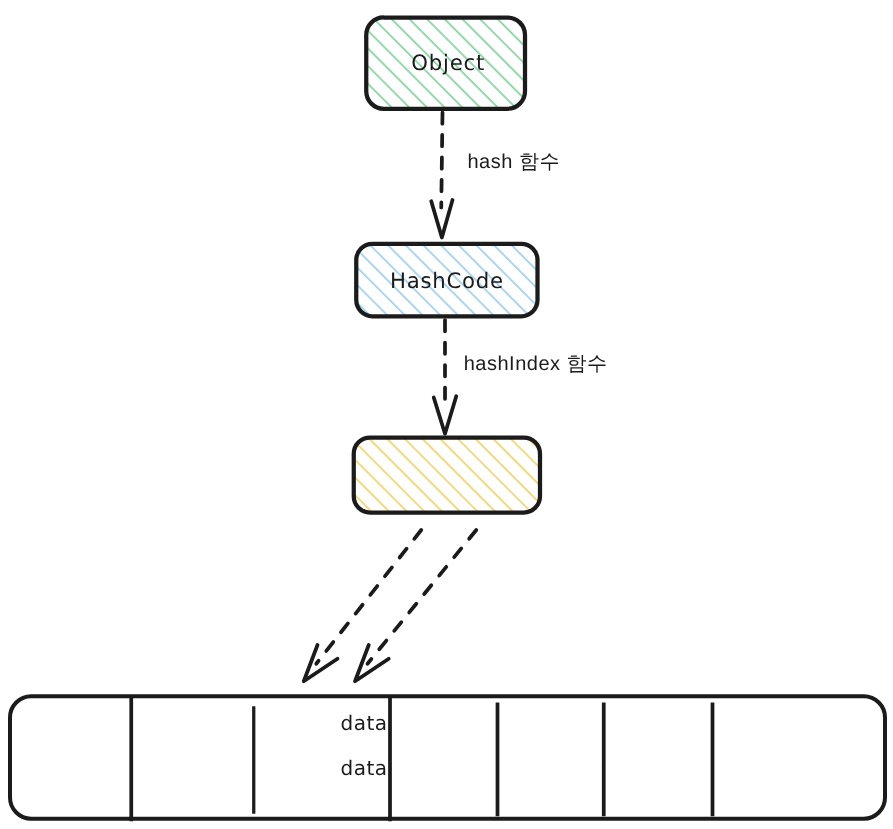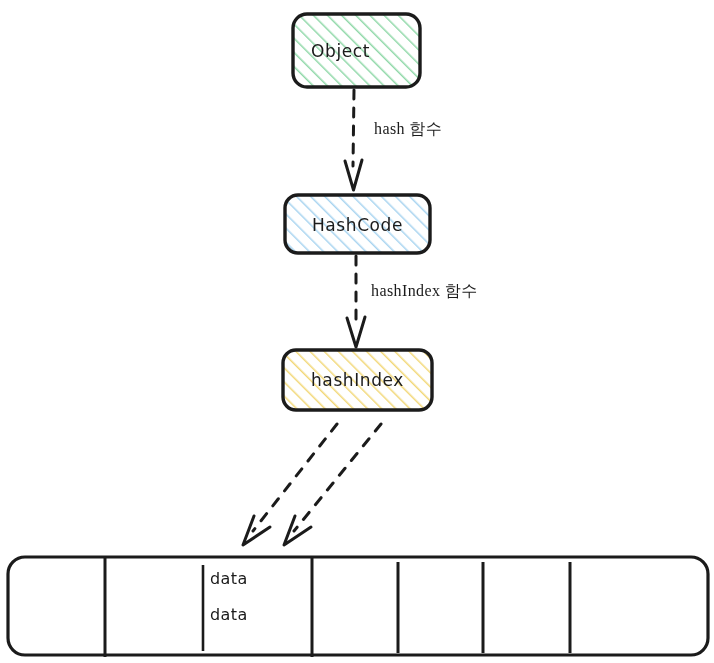--- a/index.html
+++ b/index.html
@@ -32,36 +32,36 @@
     justify-content: center;
     font-family: "DejaVu Sans", sans-serif;
     font-size: 17px;
     color: #1b1b1b;
     letter-spacing: 0.6px;
     pointer-events: none;
     white-space: nowrap;
   }
   .edge-label {
     position: absolute;
-    font-family: Liberation Serif, serif;
+    font-family: Liberation Sans, sans-serif;
     font-size: 16px;
     color: #1b1b1b;
     letter-spacing: 0.4px;
     white-space: nowrap;
   }
   .cell-text {
     position: absolute;
     font-family: "DejaVu Sans", sans-serif;
     font-size: 16px;
     color: #1b1b1b;
     letter-spacing: 0.4px;
     white-space: nowrap;
-    text-align: left;
+    text-align: right;
   }
-  #node-object-label { left: 277px; top: 14px;  width: 127px; height: 73px; }
+  #node-object-label { left: 295px; top: 14px;  width: 127px; height: 73px; }
   #node-hashcode-label { left: 285px; top: 196px; width: 145px; height: 58px; }
   #node-hashindex-label { left: 283px; top: 350px; width: 149px; height: 60px; }
   #edge-label-1 { left: 374px; top: 119px; }
   #edge-label-2 { left: 371px; top: 281px; text-align: center; }
   #cell-data-0 { left: 210px; top: 569px; width: 100px; }
   #cell-data-1 { left: 210px; top: 605px; width: 100px; }
 </style>
 </head>
 <body>
 
@@ -123,21 +123,20 @@
       <line x1="398" y1="562" x2="398" y2="653" stroke="#1b1b1b" stroke-width="3"></line>
       <line x1="483" y1="562" x2="483" y2="653" stroke="#1b1b1b" stroke-width="3"></line>
       <line x1="570" y1="562" x2="570" y2="653" stroke="#1b1b1b" stroke-width="3"></line>
     </g>
   </svg>
 
   <div class="node-label" id="node-object-label">Object</div>
 
   <div class="node-label" id="node-hashcode-label">HashCode</div>
 
-  <div class="node-label" id="node-hashindex-label">hashIndex</div>
 
   <div class="edge-label" id="edge-label-1">hash 함수</div>
 
   <div class="edge-label" id="edge-label-2">hashIndex 함수</div>
 
   <div class="cell-text" id="cell-data-0">data</div>
 
   <div class="cell-text" id="cell-data-1">data</div>
 
 </div>

